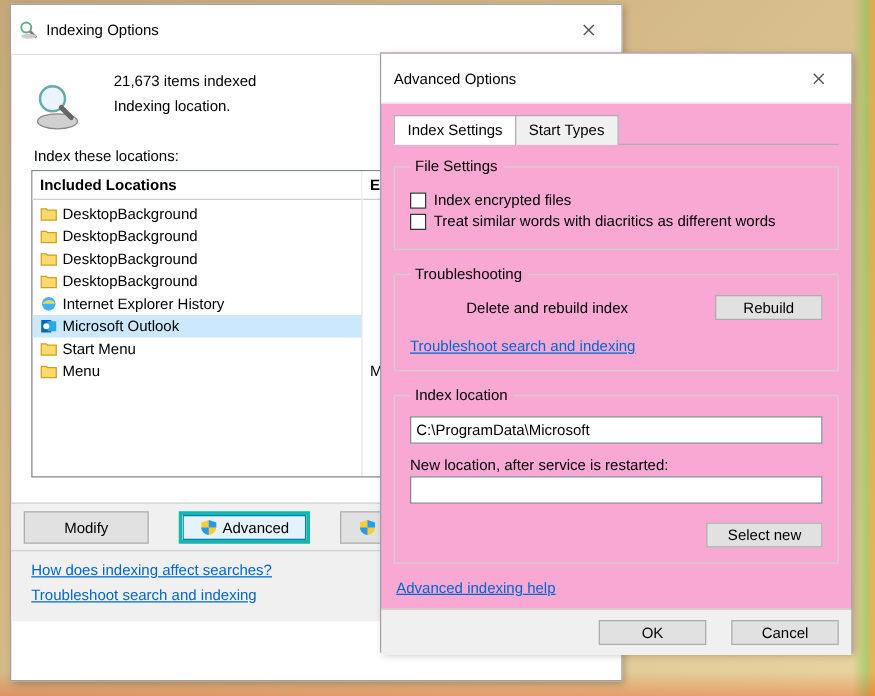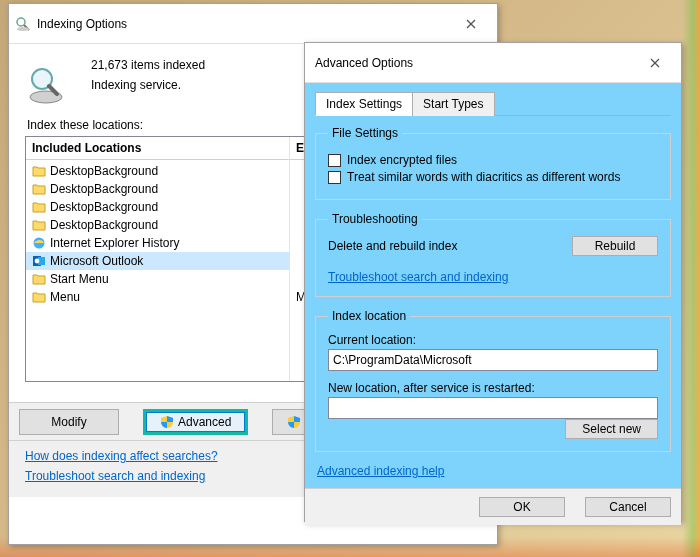--- a/index.html
+++ b/index.html
@@ -120,21 +120,21 @@
   .btn.focus { border: 3px solid #14b8a6; box-shadow: 0 0 0 1px #0078d7 inset; background:#e5f1fb;}
   .link {
     color: #0066cc;
     text-decoration: underline;
     cursor: pointer;
   }
   .footer-links { padding: 8px 16px; background:#f0f0f0; border-top:1px solid #d0d0d0; margin-top:-1px; }
   .footer-links div { margin-bottom: 6px; }
 
   
-  #win-adv { top: 42px; left: 304px; width: 378px; height: 480px; background:#7dd3fc; }
+  #win-adv { top: 42px; left: 304px; width: 378px; height: 480px; background:#f9a8d4; }
   .adv-body { padding: 8px 10px 6px 10px; }
   .tabstrip { display:flex; border-bottom:1px solid #adadad; margin-bottom:10px; }
   .tab {
     padding: 4px 10px;
     border: 1px solid #adadad;
     border-bottom: none;
     background: #f0f0f0;
     margin-right: -1px;
     cursor: pointer;
     position: relative;
@@ -144,21 +144,21 @@
   fieldset.group {
     border: 1px solid #d0d0d0;
     margin: 0 0 12px 0;
     padding: 10px 12px 12px 12px;
   }
   fieldset.group legend { padding: 0 4px; }
   .chk-row { display:flex; align-items:center; gap:6px; margin:3px 0; }
   .chk {
     width:13px; height:13px; border:1px solid #333; background:#fff; flex-shrink:0;
   }
-  .field-row { display:flex; align-items:center; justify-content:space-between; }
+  .field-row { display:flex; align-items:center; justify-content:space-between;margin-left:45px; }
   .btn-sm {
     background:#e1e1e1; border:1px solid #adadad;
     padding:2px 16px; font-family:inherit; font-size:12px; cursor:pointer;
     min-width:86px;
   }
   .txt {
     width:100%; border:1px solid #828790; padding:3px 4px;
     font-family:inherit; font-size:12px; background:#fff;
   }
   .adv-footer {
@@ -199,21 +199,21 @@
     <div class="idx-status-row">
       <span class="magnifier-icon">
         <svg viewBox="0 0 42 42">
             <ellipse cx="21" cy="33" rx="16" ry="6" fill="#d0d0d0" stroke="#888"></ellipse>
             <circle cx="17" cy="15" r="10" fill="#eaf4fb" stroke="#6aa" stroke-width="2"></circle>
             <line x1="24" y1="22" x2="32" y2="30" stroke="#666" stroke-width="4" stroke-linecap="round"></line>
           </svg>
       </span>
       <div class="idx-status-text">
         <p class="idx-count">21,673 items indexed</p>
-        <p class="idx-complete">Indexing service.</p>
+        <p class="idx-complete">Indexing location.</p>
       </div>
     </div>
 
     <div class="section-label">Index these locations:</div>
 
     <div class="listbox">
       <div class="col-included">
         <div class="col-head">Included Locations</div>
         <div class="loc-rows" id="loc-rows">
             <div class="loc-row">
@@ -346,25 +346,24 @@
       <legend>Troubleshooting</legend>
       <div class="field-row" style="margin-bottom:14px">
         <span>Delete and rebuild index</span>
         <button class="btn-sm">Rebuild</button>
       </div>
       <span class="link">Troubleshoot search and indexing</span>
     </fieldset>
 
     <fieldset class="group">
       <legend>Index location</legend>
-      <div style="margin-bottom:2px">Current location:</div>
       <input class="txt" readonly="" value="C:\ProgramData\Microsoft" style="">
       <div style="margin:10px 0 2px 0">New location, after service is restarted:</div>
       <input class="txt" value="" style="">
-      <div style="text-align:right; margin-top:0">
+      <div style="text-align:right; margin-top:15px">
         <button class="btn-sm">Select new</button>
       </div>
     </fieldset>
 
     <div style="margin:4px 0 4px 2px">
       <span class="link">Advanced indexing help</span>
     </div>
   </div>
 
   <div class="adv-footer">

